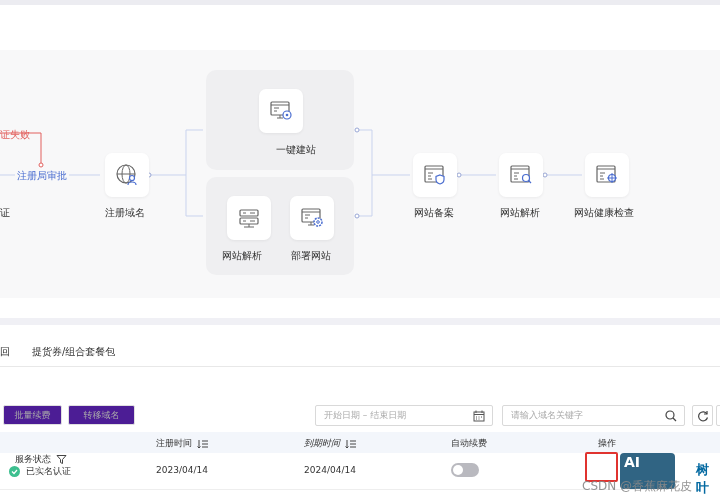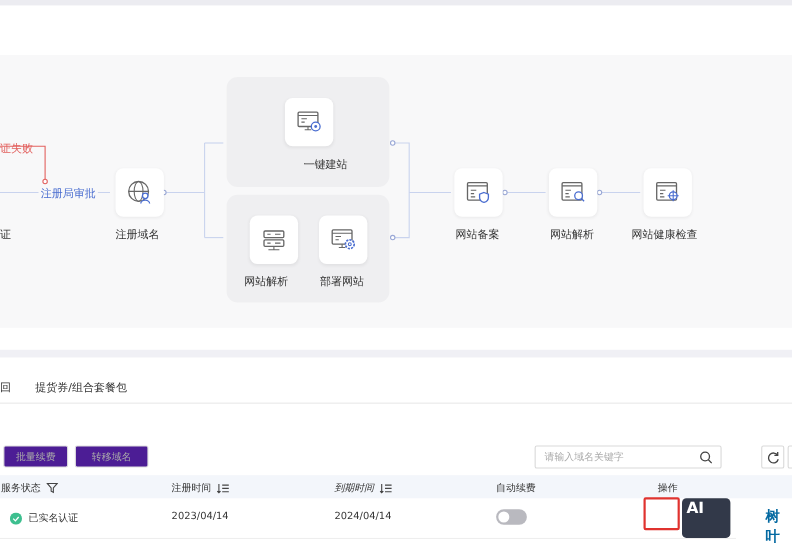--- a/index.html
+++ b/index.html
@@ -22,21 +22,21 @@
   .input .ic { position: absolute; right: 6px; top: 3px; width: 14px; height: 14px; }
   .icon-btn { position: absolute; top: 80px; width: 21px; height: 21px; border: 1px solid #d9d9d9; border-radius: 2px; background:#fff; display:flex; align-items:center; justify-content:center; }
   .thead { position: absolute; left: 0; top: 107px; width: 720px; height: 21px; background: #f3f6fb; }
   .th { position: absolute; top: 5px; font-size: 9px; color: #333; display:flex; align-items:center; gap: 5px; }
   .trow { position: absolute; left: 0; top: 128px; width: 669px; height: 37px; border-bottom: 1px solid #eee; }
   .td { position: absolute; top: 12px; font-size: 9px; color: #333; display:flex; align-items:center; gap: 6px; }
   .toggle { position: absolute; left: 451px; top: 10px; width: 28px; height: 14px; border-radius: 7px; background: #b9b9bf; }
   .toggle::after { content:""; position:absolute; left:2px; top:2px; width:10px; height:10px; border-radius:50%; background:#fff; }
   .link { color: #4a6dd0; font-size: 9px; margin-top: 36px; }
   .redbox { position: absolute; left: 585px; top: 127px; width: 33px; height: 30px; border: 2px solid #e0332f; border-radius: 2px; }
-  .wm-box { position: absolute; left: 620px; top: 128px; width: 44px; height: 36px; background: #0f172a; border-radius: 4px; opacity: 0.85; color:#fff; font-weight:bold; font-size: 14px; padding-left: 4px; padding-top: 1px; }
+  .wm-box { position: absolute; left: 620px; top: 128px; width: 55px; height: 36px; background: #0c4a6e; border-radius: 4px; opacity: 0.85; color:#fff; font-weight:bold; font-size: 14px; padding-left: 4px; padding-top: 1px; }
   .wm-text { position: absolute; left: 696px; top: 136px; font-size: 13px; font-weight: bold; color: #0369a1; }
   .wm-csdn { position: absolute; left: 582px; top: 153px; font-size: 12px; color: #888; opacity: 0.9; }
 </style>
 </head>
 <body>
 
 <div class="topbar"></div>
 <div class="card-top"></div>
 <div class="flow-area"></div>
 
@@ -58,21 +58,21 @@
   <path d="M0 133 L41 133 L41 163" fill="none" stroke="#e2615f" stroke-width="1"></path>
   <circle cx="41" cy="165" r="2" fill="#fff" stroke="#e2615f"></circle>
   <circle cx="149" cy="175" r="2" fill="#fff" stroke="#9aa8d6"></circle>
   <circle cx="357" cy="130" r="2" fill="#fff" stroke="#9aa8d6"></circle>
   <circle cx="357" cy="216" r="2" fill="#fff" stroke="#9aa8d6"></circle>
   <circle cx="459" cy="175" r="2" fill="#fff" stroke="#9aa8d6"></circle>
   <circle cx="545" cy="175" r="2" fill="#fff" stroke="#9aa8d6"></circle>
 </svg>
 
 <span class="red-text" style="left:0;top:128px;">证失败</span>
-<span class="blue-text" style="left:15px;top:169px;background:#f8f8f9;padding:0 2px;margin-left:20px;">注册局审批</span>
+<span class="blue-text" style="left:15px;top:169px;background:#f8f8f9;padding:0 2px;">注册局审批</span>
 <span class="label" style="left:0;top:206px;">证</span>
 
 <div class="node" style="left:105px;top:153px;">
   <svg viewBox="0 0 28 28">
       <circle cx="13" cy="13" r="9" fill="none" stroke="#666" stroke-width="1.2"></circle>
       <ellipse cx="13" cy="13" rx="4" ry="9" fill="none" stroke="#666" stroke-width="1"></ellipse>
       <path d="M4 13 H22" stroke="#666"></path>
       <circle cx="19" cy="17" r="2.5" fill="#fff" stroke="#4a6dd0" stroke-width="1.2"></circle>
       <path d="M15 24 a4 3 0 0 1 8 0" fill="#fff" stroke="#4a6dd0" stroke-width="1.2"></path>
     </svg>
@@ -139,39 +139,47 @@
 
 <div class="card-bottom">
   <div class="tabs">
     <span class="tab" style="left:0;">回</span>
     <span class="tab" style="left:32px;">提货券/组合套餐包</span>
   </div>
 
   <div class="btn" style="left:3px;width:59px;">批量续费</div>
   <div class="btn" style="left:68px;width:67px;">转移域名</div>
 
-
-  <div class="input" style="left:486px;width:170px;font-family:Liberation Serif, serif;">
+  <div class="input" style="left:315px;width:178px;">
+    <span>开始日期 – 结束日期</span>
+    <svg class="ic" viewBox="0 0 14 14">
+        <rect x="2" y="3" width="10" height="9" fill="none" stroke="#555"></rect>
+        <path d="M2 5.5 H12 M4 1.5 V4 M10 1.5 V4" stroke="#555"></path>
+        <path d="M4 8 H5 M6.5 8 H7.5 M9 8 H10 M4 10 H5 M6.5 10 H7.5" stroke="#555"></path>
+      </svg>
+  </div>
+
+  <div class="input" style="left:502px;width:183px;font-family:Liberation Serif, serif;">
     <span>请输入域名关键字</span>
     <svg class="ic" viewBox="0 0 14 14">
         <circle cx="6" cy="6" r="4" fill="none" stroke="#444" stroke-width="1.2"></circle>
         <path d="M9 9 L12 12" stroke="#444" stroke-width="1.2"></path>
       </svg>
   </div>
 
   <div class="icon-btn" style="left:692px;">
     <svg width="12" height="12" viewBox="0 0 12 12">
         <path d="M10 4 A4.5 4.5 0 1 0 10.5 7.5" fill="none" stroke="#444" stroke-width="1.2"></path>
         <path d="M10 1 V4 H7" fill="none" stroke="#444" stroke-width="1.2"></path>
       </svg>
   </div>
   <div class="icon-btn" style="left:716px;"></div>
 
   <div class="thead">
-    <div class="th" style="left:1px;">
+    <div class="th" style="left:15px;margin-top:16px;">
       <span>服务状态</span>
       <svg width="11" height="11" viewBox="0 0 11 11">
           <path d="M1 1.5 H10 L6.5 5.5 V9.5 L4.5 8.5 V5.5 Z" fill="none" stroke="#444"></path>
         </svg>
     </div>
     <div class="th" style="left:156px;">
       <span>注册时间</span>
       <svg width="12" height="10" viewBox="0 0 12 10">
           <path d="M2 1 V9 M0.5 7.5 L2 9 L3.5 7.5 M5 2 H11 M5 5 H11 M5 8 H11" fill="none" stroke="#444"></path>
         </svg>
@@ -203,13 +211,14 @@
     <div class="toggle"></div>
     <div class="td" style="left:598px;">
       <span class="link">解析</span>
       <span class="link" style="margin-left:20px;">续费</span>
     </div>
   </div>
 
   <div class="redbox"></div>
   <div class="wm-box">AI</div>
   <div class="wm-text">树叶云</div>
+  <div class="wm-csdn">CSDN @香蕉麻花皮</div>
 </div>
 
 </body></html>

